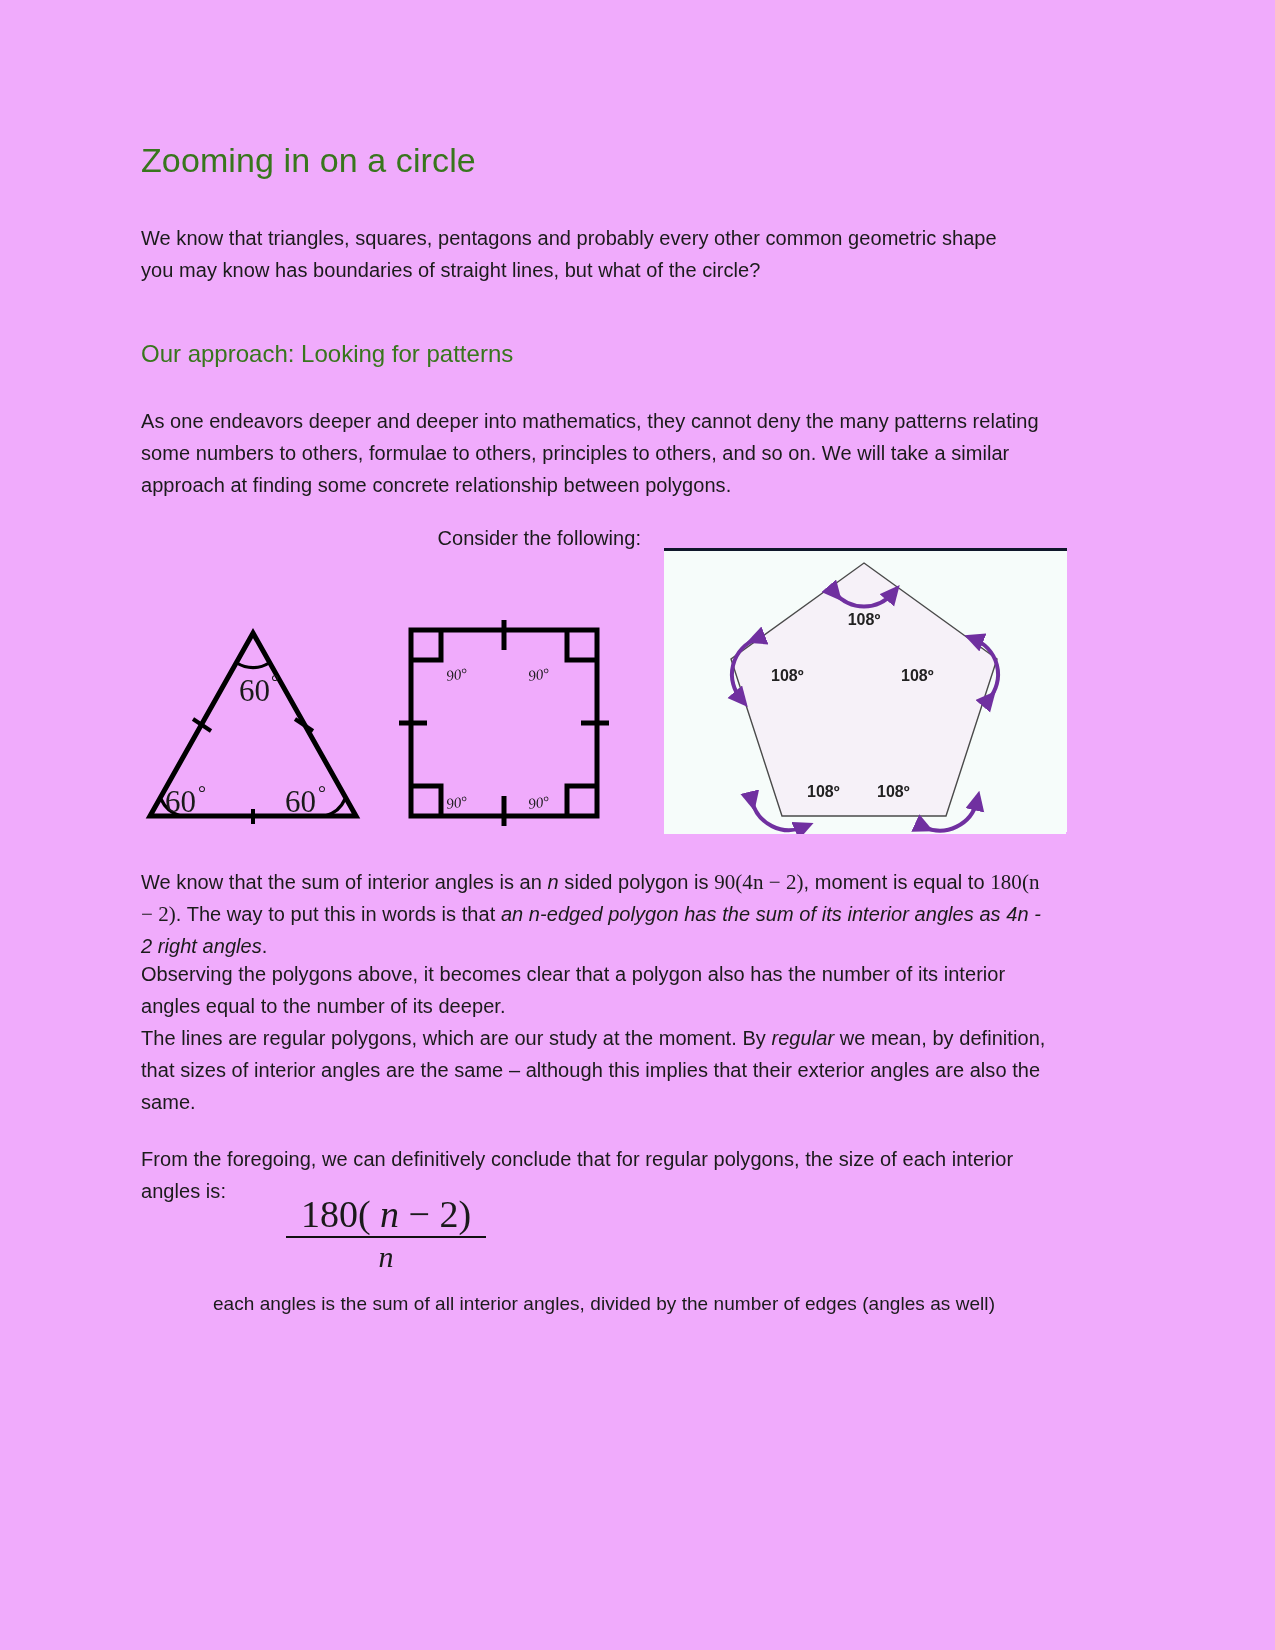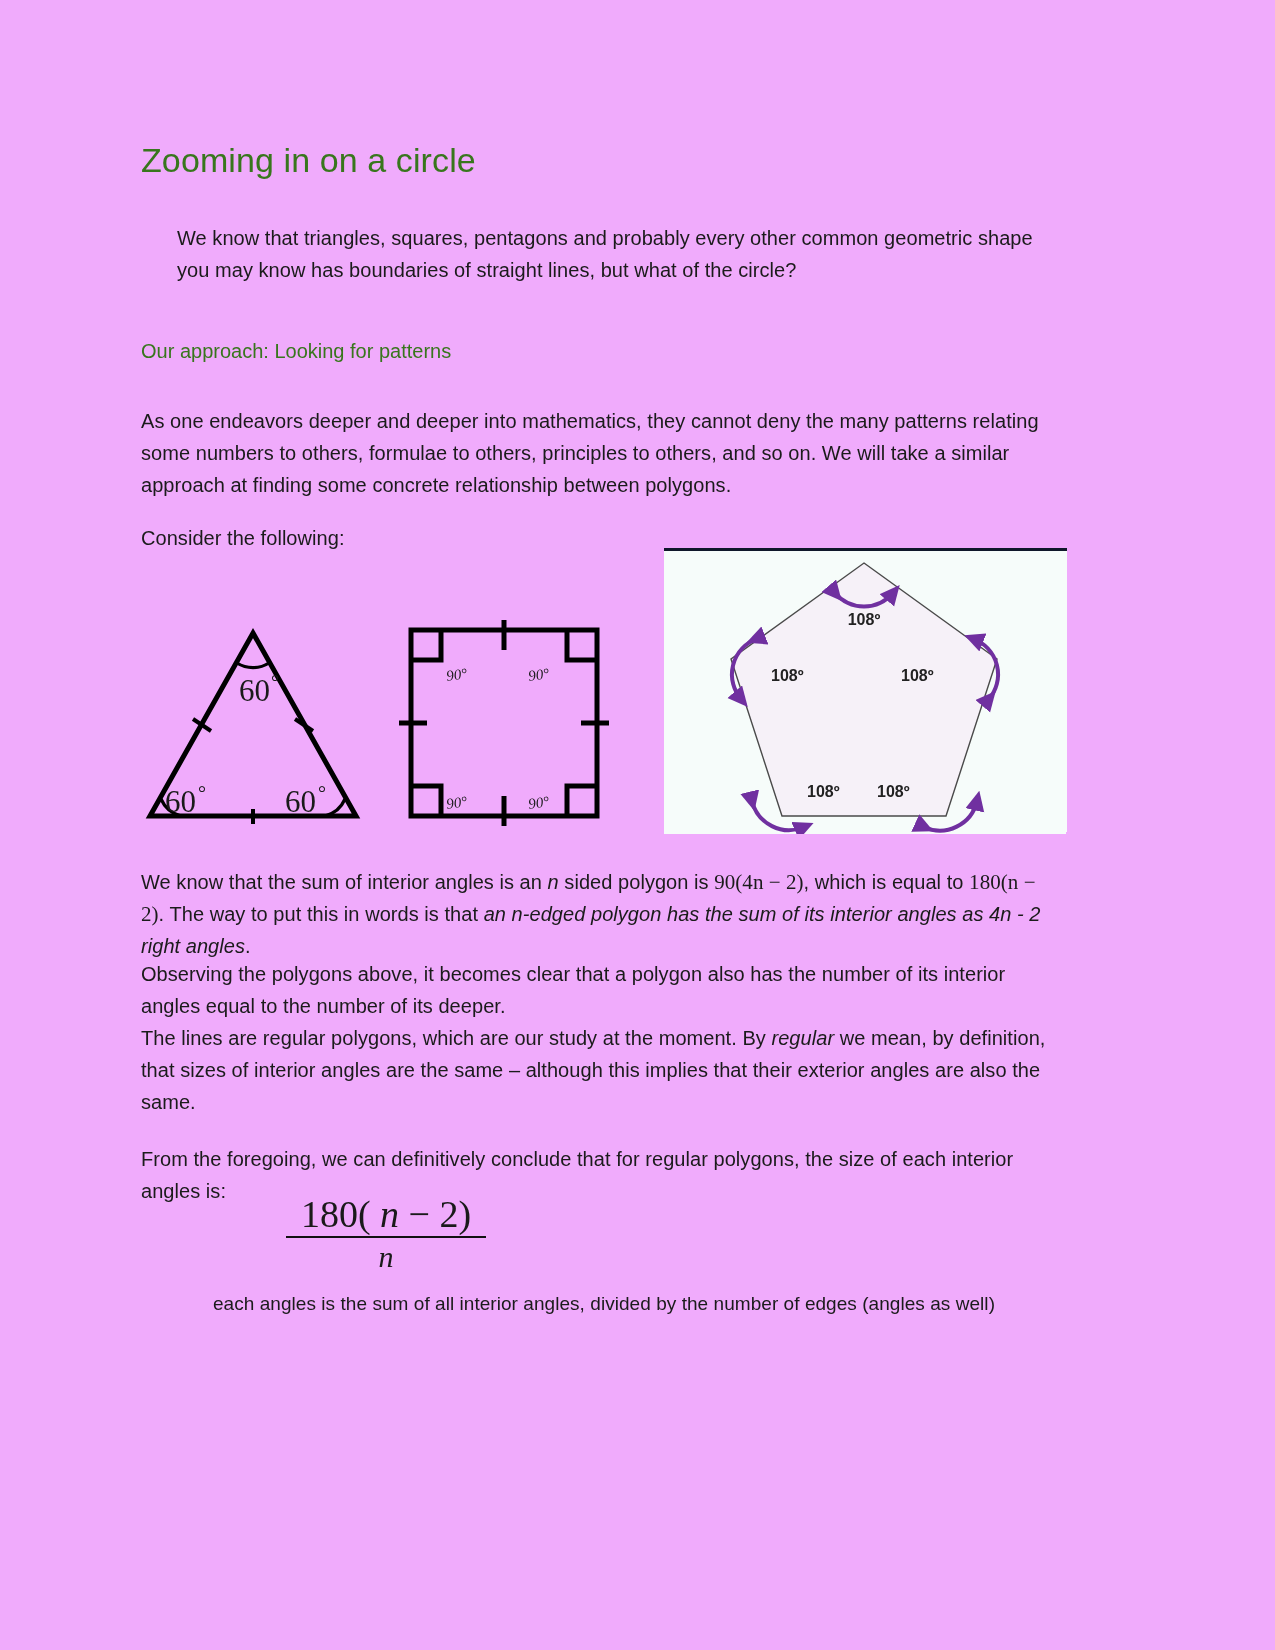--- a/index.html
+++ b/index.html
@@ -45,35 +45,35 @@
 
   .para {
     position: absolute;
     font-size: 20px;
     line-height: 32px;
     color: #1b1b1b;
     margin: 0;
     letter-spacing: 0.05px;
   }
 
-  .p-intro { top: 222px; left: 0; width: 890px; margin-left: 36px; }
+  .p-intro { top: 222px; left: 0; width: 890px; }
 
   h2.section-title {
     position: absolute;
     top: 338px;
     left: 0;
-    font-size: 20px;
+    font-size: 24px;
     font-weight: 400;
     color: #38761d;
     margin: 0;
     line-height: 1.3;
   }
 
   .p-approach { top: 405px; left: 0; width: 910px; }
-  .p-consider { top: 522px; left: 0; width: 500px; }
+  .p-consider { top: 522px; left: 0; width: 500px; text-align: right; }
 
   
   .figures {
     position: absolute;
     top: 548px;
     left: 0;
     width: 930px;
     height: 290px;
   }
 
@@ -243,21 +243,21 @@
             <text x="237" y="130">108º</text>
             <text x="143" y="246">108º</text>
             <text x="213" y="246">108º</text>
           </g>
         </svg>
       </div>
 
     </div>
 
     <p class="para p-sum">
-      <span>We know that the sum of interior angles is an </span><em>n</em><span> sided polygon is </span><span class="mathser">90(4n − 2)</span><span>, which is equal to </span><span class="mathser">180(n − 2)</span><span>. The way to put this in words is that </span><em>an n-edged polygon has the sum of its interior angles as 4n - 2 right angles</em><span>.</span>
+      <span>We know that the sum of interior angles is an </span><em>n</em><span> sided polygon is </span><span class="mathser">90(4n − 2)</span><span>, moment is equal to </span><span class="mathser">180(n − 2)</span><span>. The way to put this in words is that </span><em>an n-edged polygon has the sum of its interior angles as 4n - 2 right angles</em><span>.</span>
     </p>
 
     <p class="para p-observe">Observing the polygons above, it becomes clear that a polygon also has the number of its interior angles equal to the number of its deeper.</p>
 
     <p class="para p-regular">
       <span>The lines are regular polygons, which are our study at the moment. By </span><em>regular</em><span> we mean, by definition, that sizes of interior angles are the same – although this implies that their exterior angles are also the same.</span>
     </p>
 
     <p class="para p-conclude">From the foregoing, we can definitively conclude that for regular polygons, the size of each interior angles is:</p>
 

